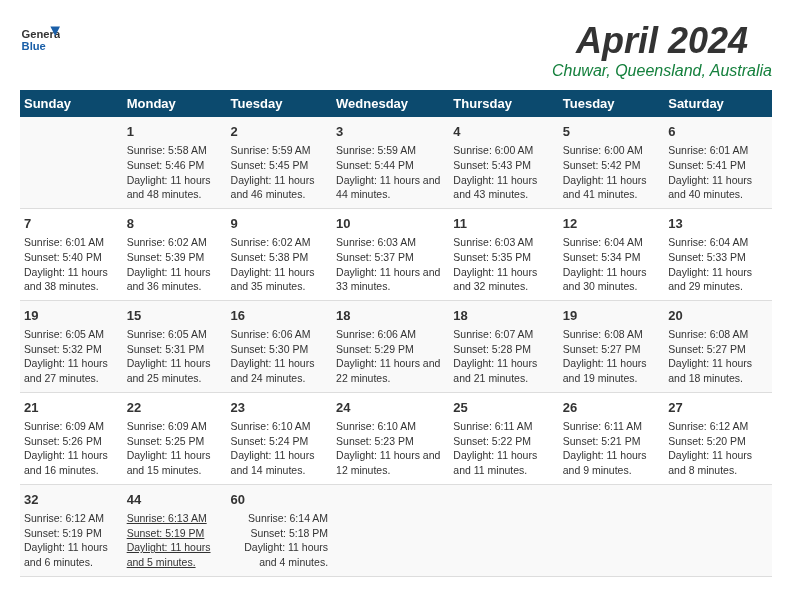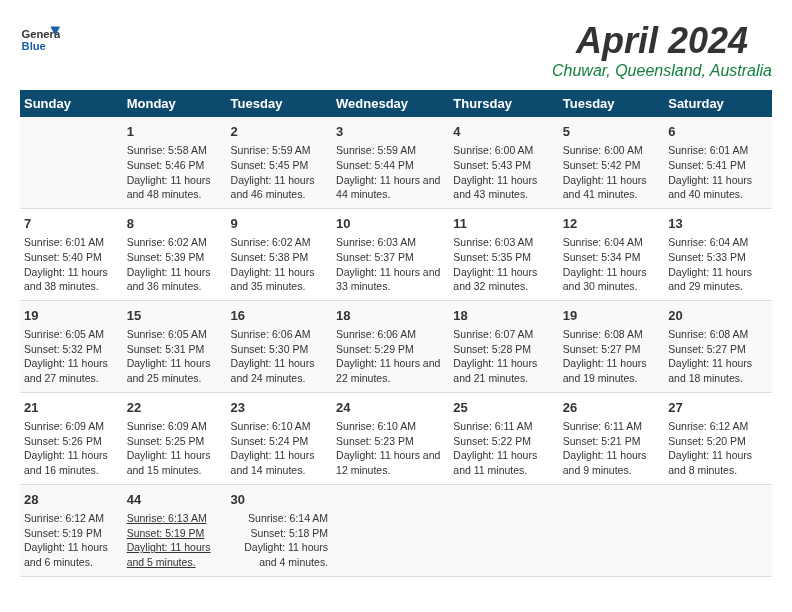--- a/index.html
+++ b/index.html
@@ -271,33 +271,33 @@
         </td>
         <td>
           <span class="day-num">27</span>
           <div class="day-detail" style="white-space: pre-line;">Sunrise: 6:12 AM
 Sunset: 5:20 PM
 Daylight: 11 hours and 8 minutes.</div>
         </td>
       </tr>
       <tr>
         <td>
-          <span class="day-num">28</span>
+          <span class="day-num">32</span>
           <div class="day-detail" style="white-space: pre-line;">Sunrise: 6:12 AM
 Sunset: 5:19 PM
 Daylight: 11 hours and 6 minutes.</div>
         </td>
         <td>
           <span class="day-num">44</span>
           <div class="day-detail" style="white-space: pre-line; text-decoration: underline;">Sunrise: 6:13 AM
 Sunset: 5:19 PM
 Daylight: 11 hours and 5 minutes.</div>
         </td>
         <td>
-          <span class="day-num">30</span>
+          <span class="day-num">60</span>
           <div class="day-detail" style="white-space: pre-line; text-align: right;">Sunrise: 6:14 AM
 Sunset: 5:18 PM
 Daylight: 11 hours and 4 minutes.</div>
         </td>
         <td></td>
         <td></td>
         <td></td>
         <td></td>
       </tr>
     </tbody>

